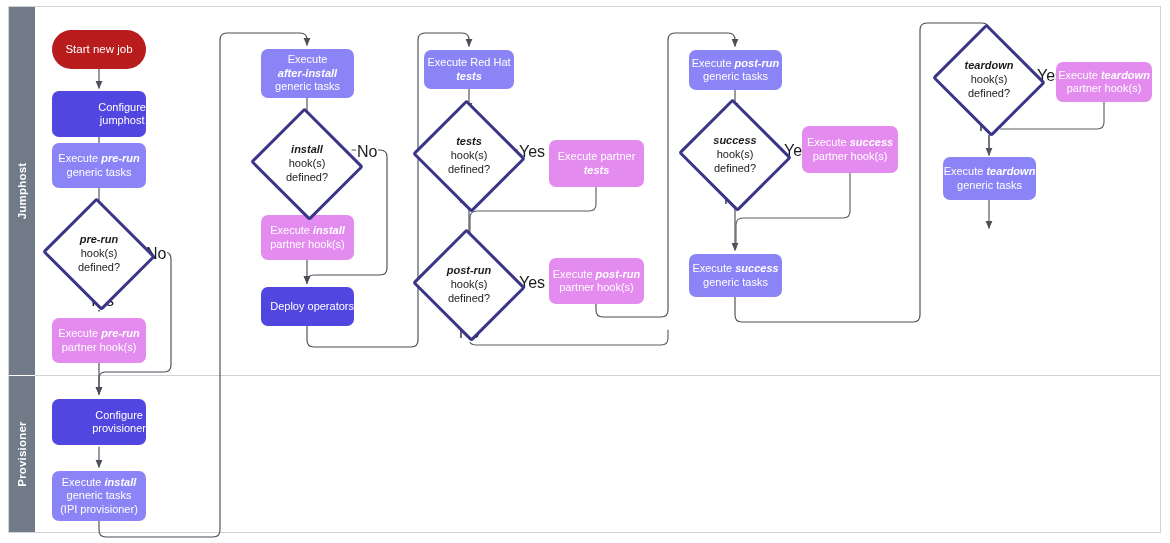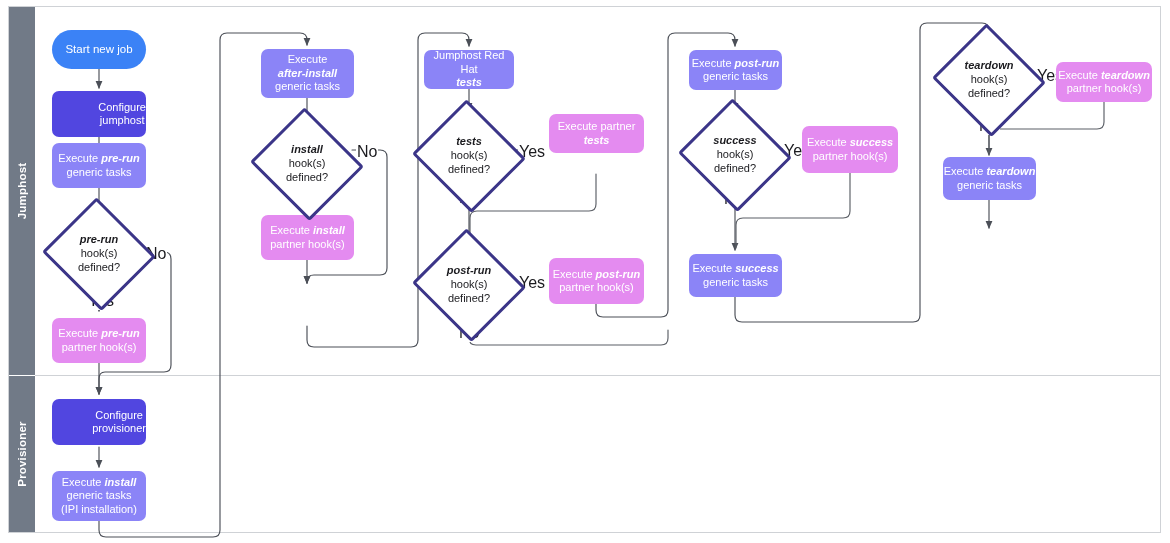--- a/index.html
+++ b/index.html
@@ -8,21 +8,21 @@
   #frame{position:absolute;left:8px;top:6px;width:1153px;height:527px;border:1px solid #cfd2d6;background:#ffffff;box-sizing:border-box;}
   .lane-head{position:absolute;background:#717a87;color:#ffffff;display:flex;align-items:center;justify-content:center;font-size:11.5px;font-weight:bold;letter-spacing:.2px;box-sizing:border-box;}
   .lane-head span{transform:rotate(-90deg);white-space:nowrap;}
   .lane-sep{position:absolute;background:#cfd2d6;height:1px;}
   svg#wires{position:absolute;left:0;top:0;width:1170px;height:543px;pointer-events:none;}
   .node{position:absolute;box-sizing:border-box;display:flex;align-items:center;justify-content:center;text-align:center;line-height:1.22;}
   .rbox{border-radius:7px;color:#ffffff;font-size:11px;}
   .rbox.dark-blue{background:#5146e0;justify-content:flex-end;}
   .rbox.light-blue{background:#8b84f7;}
   .rbox.pink{background:#e48bf0;}
-  .term{background:#3b82f6;color:#ffffff;border-radius:26px;font-size:11.5px;}
+  .term{background:#b91c1c;color:#ffffff;border-radius:26px;font-size:11.5px;}
   .diamond{font-size:11px;color:#1b1b1f;background:transparent;}
   .diamond .dlabel{position:relative;z-index:2;line-height:1.25;}
   .diamond .dshape{position:absolute;left:50%;top:50%;width:70.7%;height:70.7%;transform:translate(-50%,-50%) rotate(45deg);border:3px solid #3b3588;background:#ffffff;border-radius:3px;z-index:1;}
   .edge-label{position:absolute;font-size:16px;color:#1b1b1f;background:#ffffff;padding:0 1px;white-space:nowrap;}
   em{font-weight:bold;}
 </style>
 </head>
 <body>
 
 <div id="canvas">
@@ -139,21 +139,21 @@
     <div>
       <span>Configure</span><br>
       <span>provisioner</span>
     </div>
   </div>
 
   <div class="node rbox light-blue" style="left:52px;top:471px;width:94px;height:50px;">
     <div>
       <span>Execute </span><em>install</em><br>
       <span>generic tasks</span><br>
-      <span>(IPI installation)</span>
+      <span>(IPI provisioner)</span>
     </div>
   </div>
 
   <div class="node rbox light-blue" style="left:261px;top:49px;width:93px;height:49px;">
     <div>
       <span>Execute</span><br>
       <em>after-install</em><br>
       <span>generic tasks</span>
     </div>
   </div>
@@ -169,40 +169,43 @@
   <div class="edge-label" style="left:356px;top:143px;">No</div>
   <div class="edge-label" style="left:296px;top:192px;">Yes</div>
 
   <div class="node rbox pink" style="left:261px;top:215px;width:93px;height:45px;">
     <div>
       <span>Execute </span><em>install</em><br>
       <span>partner hook(s)</span>
     </div>
   </div>
 
+  <div class="node rbox dark-blue" style="left:261px;top:287px;width:93px;height:39px;">
+    <span>Deploy operators</span>
+  </div>
 
   <div class="node rbox light-blue" style="left:424px;top:50px;width:90px;height:39px;">
     <div>
-      <span>Jumphost Red Hat</span><br>
+      <span>Execute Red Hat</span><br>
       <em>tests</em>
     </div>
   </div>
 
   <div class="node diamond" style="left:414px;top:106px;width:110px;height:100px;">
     <div class="dshape"></div>
     <div class="dlabel">
       <em>tests</em><br>
       <span>hook(s)</span><br>
       <span>defined?</span>
     </div>
   </div>
   <div class="edge-label" style="left:518px;top:143px;">Yes</div>
   <div class="edge-label" style="left:458px;top:189px;">No</div>
 
-  <div class="node rbox pink" style="left:549px;top:114px;width:95px;height:39px;">
+  <div class="node rbox pink" style="left:549px;top:140px;width:95px;height:47px;">
     <div>
       <span>Execute partner</span><br>
       <em>tests</em>
     </div>
   </div>
 
   <div class="node diamond" style="left:414px;top:235px;width:110px;height:100px;">
     <div class="dshape"></div>
     <div class="dlabel">
       <em>post-run</em><br>

